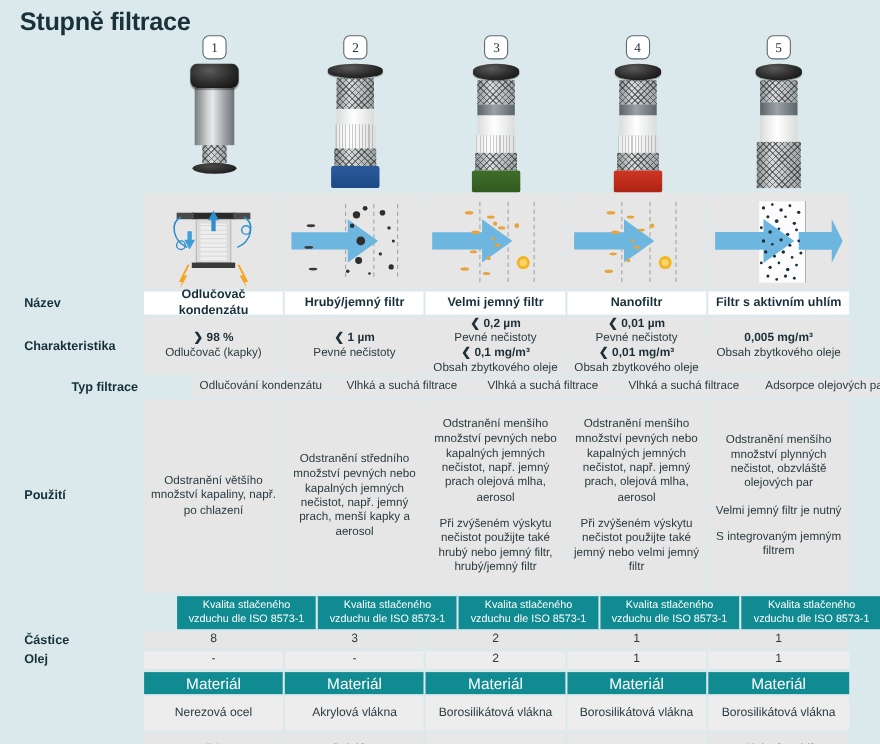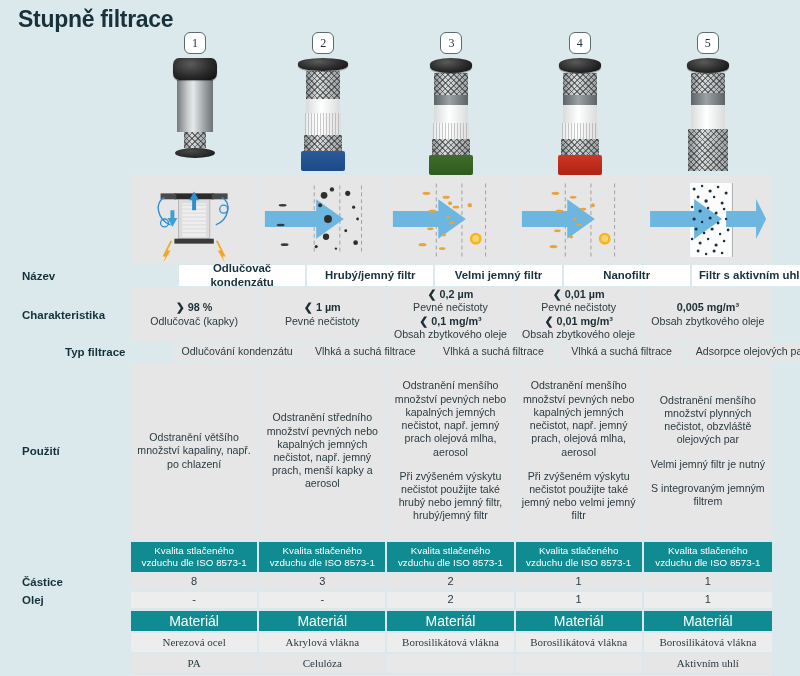--- a/index.html
+++ b/index.html
@@ -138,21 +138,21 @@
     flex-direction: column;
     justify-content: center;
     align-items: center;
   }
   .cell:last-child { border-right: none; }
 
   
   .row-diagram .cell { height: 88px; padding: 0; position: relative; overflow: hidden; }
 
   
-  .row-name { margin-top: 2px; gap: 48px; }
+  .row-name { margin-top: 2px; }
   .row-name .cell {
     background: #ffffff;
     height: 21px;
     font-weight: bold;
     font-size: 11.4px;
     color: #17303a;
   }
 
   
   .row-char { margin-top: 2px; }
@@ -174,29 +174,29 @@
   
   .teal .cell {
     background: #108b92;
     color: #ffffff;
     height: 30px;
     font-size: 9.8px;
     line-height: 12px;
     justify-content: center;
   }
   .teal.short .cell { height: 20px; font-size: 14px; }
-  .row-iso { margin-top: 3px; }
+  .row-iso { margin-top: 3px; padding-left: 30px; }
   .row-mat { margin-top: 3px; }
 
   .row-data { margin-top: 2px; }
   .row-data .cell { height: 16px; font-size: 11px; }
   .row-data.alt .cell { background: #ededed; }
 
   .row-mat-data { margin-top: 2px; }
-  .row-mat-data .cell { height: 19px; font-size: 11px; background: #ededed; font-family: Liberation Serif, serif; }
+  .row-mat-data .cell { height: 31px; font-size: 11px; background: #ededed; }
   .row-mat-data.second .cell { background: #e6e6e6; }
   .row-mat-data .cell.empty { background: #e8e8e8; }
 
   .bottom-strip {
     display: flex;
     width: 641px;
     margin-left: 131px;
     margin-top: 2px;
     height: 5px;
     background: #e9eaea;

